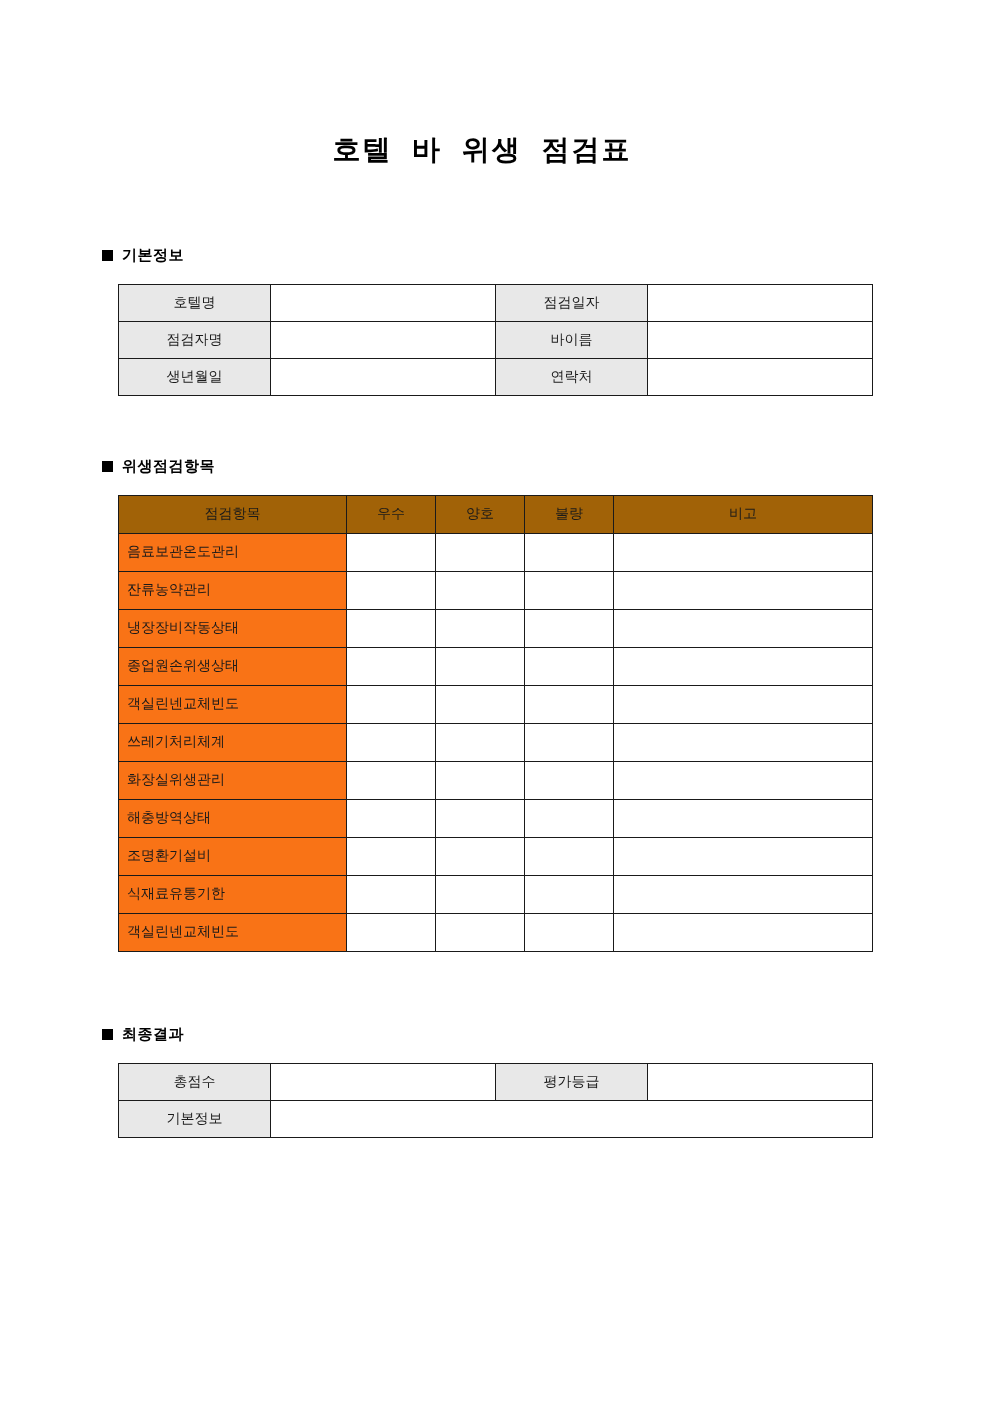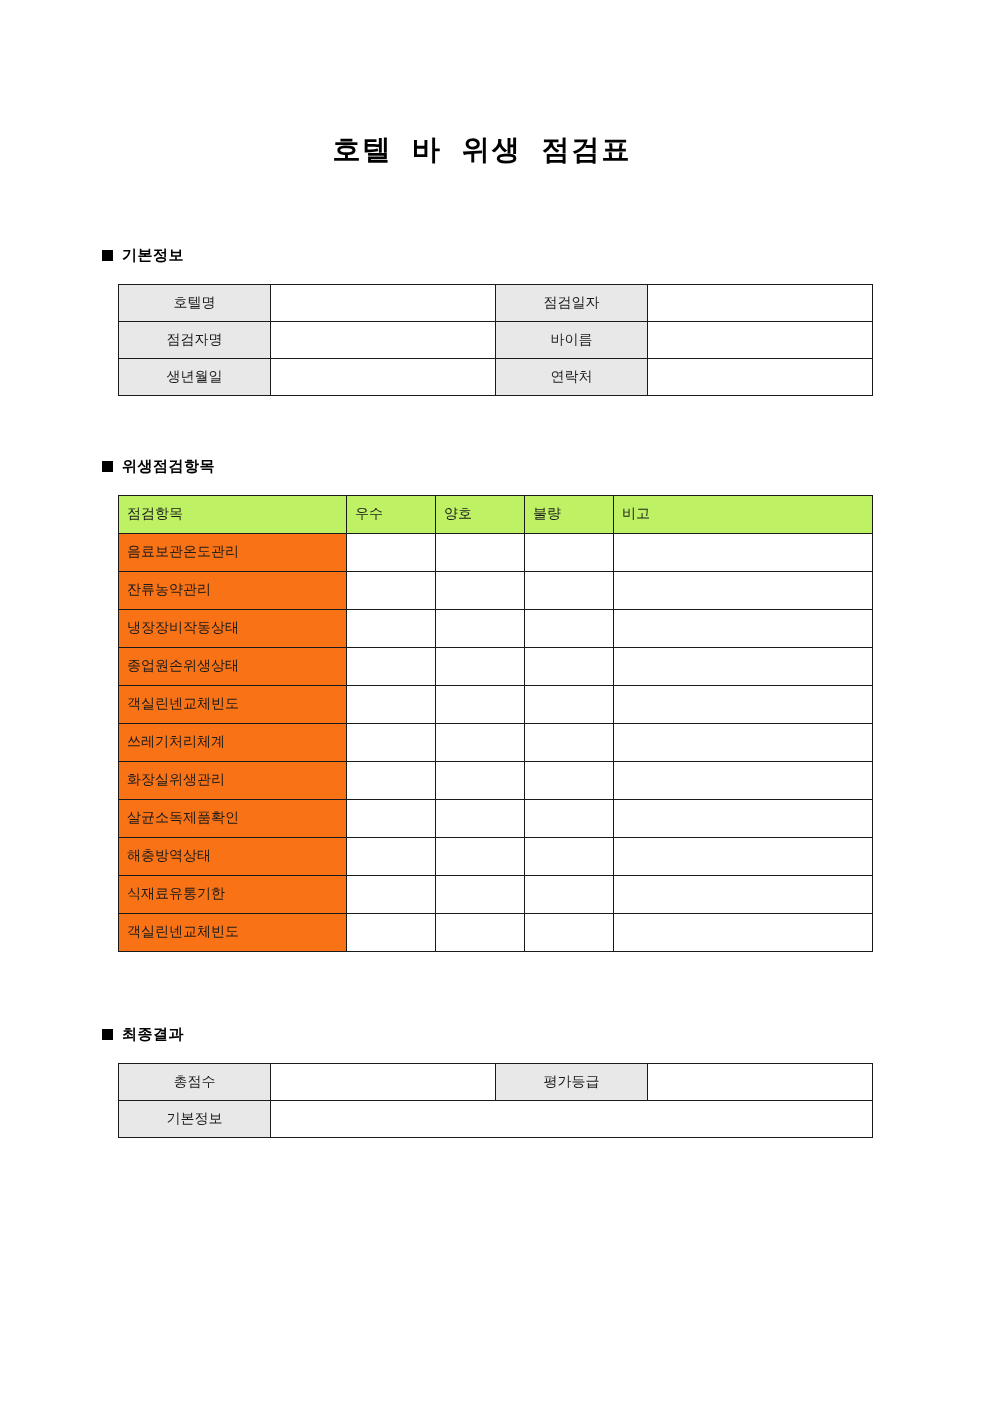--- a/index.html
+++ b/index.html
@@ -86,22 +86,22 @@
   td.value-cell {
     background: #ffffff;
     text-align: left;
   }
   td.item-cell {
     background: #f97316;
     text-align: left;
     padding-left: 9px;
   }
   th.head-cell {
-    background: #bef264;
-    text-align: left;
+    background: #a16207;
+    text-align: center;
     font-weight: normal;
   }
   td.mark-cell {
     background: #ffffff;
   }
   td.note-cell {
     background: #ffffff;
   }
 
   
@@ -250,28 +250,28 @@
           <td class="note-cell"></td>
         </tr>
         <tr>
           <td class="item-cell">화장실위생관리</td>
           <td class="mark-cell"></td>
           <td class="mark-cell"></td>
           <td class="mark-cell"></td>
           <td class="note-cell"></td>
         </tr>
         <tr>
-          <td class="item-cell">살균소독제품확인</td>
-          <td class="mark-cell"></td>
-          <td class="mark-cell"></td>
-          <td class="mark-cell"></td>
-          <td class="note-cell"></td>
-        </tr>
-        <tr>
           <td class="item-cell">해충방역상태</td>
+          <td class="mark-cell"></td>
+          <td class="mark-cell"></td>
+          <td class="mark-cell"></td>
+          <td class="note-cell"></td>
+        </tr>
+        <tr>
+          <td class="item-cell">조명환기설비</td>
           <td class="mark-cell"></td>
           <td class="mark-cell"></td>
           <td class="mark-cell"></td>
           <td class="note-cell"></td>
         </tr>
         <tr>
           <td class="item-cell">식재료유통기한</td>
           <td class="mark-cell"></td>
           <td class="mark-cell"></td>
           <td class="mark-cell"></td>

